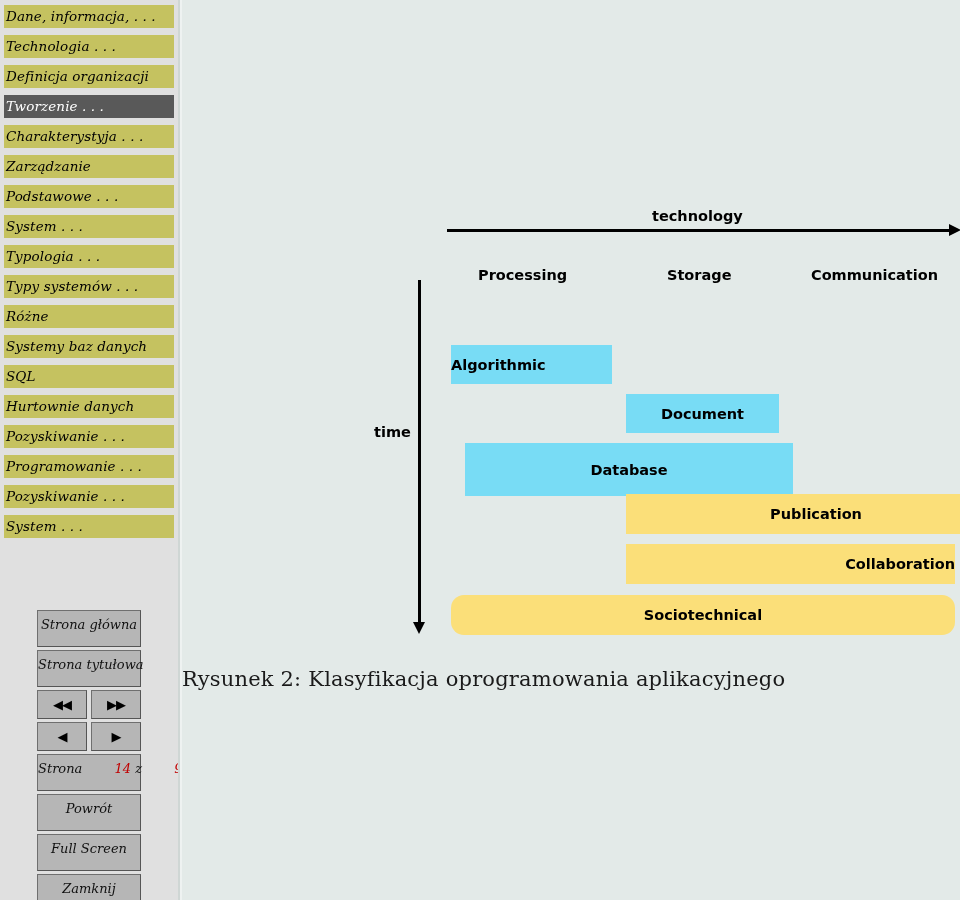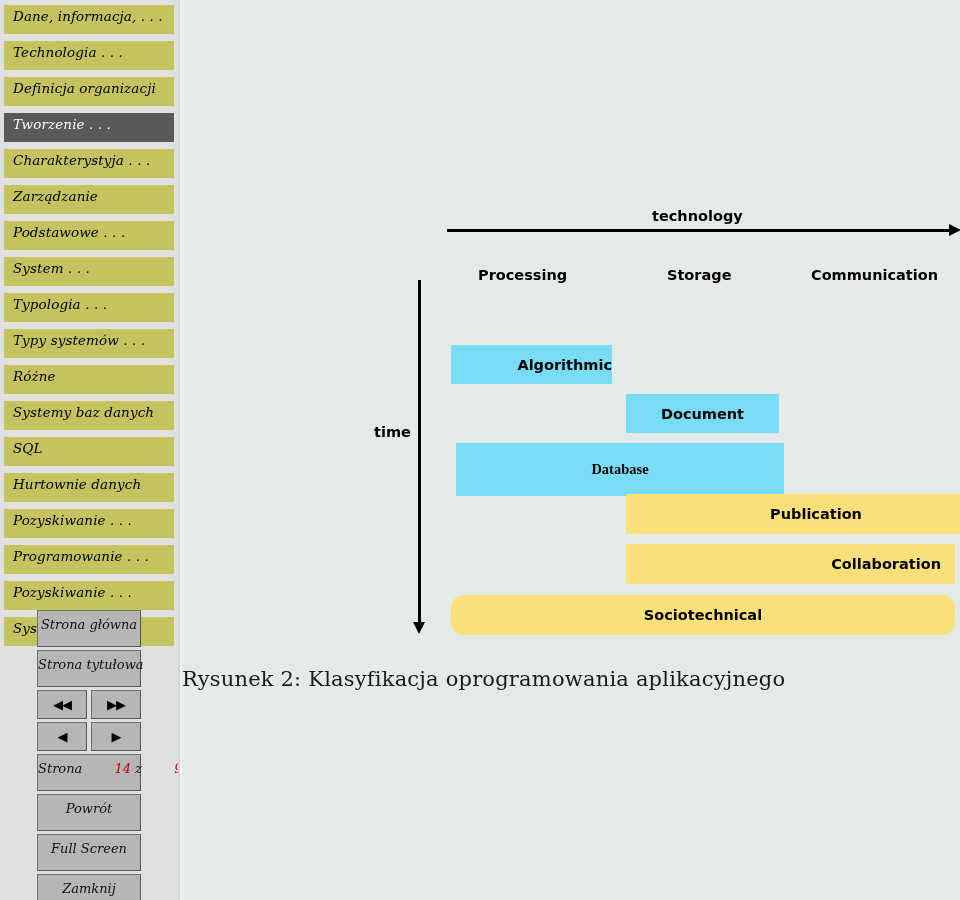--- a/index.html
+++ b/index.html
@@ -41,28 +41,28 @@
 
   .nav-list {
     position: absolute;
     left: 0; top: 5px;
     width: 178px;
   }
   .nav-item {
     display: block;
     box-sizing: border-box;
     margin: 0 4px 7px 4px;
-    height: 29px;
+    height: 23px;
     line-height: 23px;
     background: #c5c260;
     color: #000000;
     font-family: "DejaVu Serif", serif;
     font-style: italic;
     font-size: 13.5px;
-    padding-left: 9px;
+    padding-left: 2px;
     letter-spacing: 0.1px;
     white-space: nowrap;
     overflow: hidden;
     cursor: pointer;
   }
   .nav-item.selected {
     background: #595959;
     color: #ffffff;
   }
 
@@ -267,33 +267,33 @@
 
   <div class="tech-col" id="tech-col-0">Processing</div>
   <div class="tech-col" id="tech-col-1">Storage</div>
   <div class="tech-col" id="tech-col-2">Communication</div>
 
   <div id="time-axis"></div>
   <div id="time-arrowhead"></div>
   <div id="time-label">time</div>
 
   <div id="bars-layer">
-      <div class="bar" style="left: 269px; top: 345px; width: 161px; height: 39px; background: rgb(120, 220, 245); justify-content: flex-end;">
+      <div class="bar" style="left: 269px; top: 345px; width: 161px; height: 39px; background: rgb(120, 220, 245); justify-content: flex-start;">
         <span>Algorithmic</span>
       </div>
       <div class="bar" style="left: 444px; top: 394px; width: 153px; height: 39px; background: rgb(120, 220, 245); justify-content: center;">
         <span>Document</span>
       </div>
-      <div class="bar" style="left: 274px; top: 443px; width: 328px; height: 53px; background: rgb(120, 220, 245); justify-content: center; font-family: Liberation Serif, serif;">
+      <div class="bar" style="left: 283px; top: 443px; width: 328px; height: 53px; background: rgb(120, 220, 245); justify-content: center;">
         <span>Database</span>
       </div>
       <div class="bar" style="left: 444px; top: 494px; width: 380px; height: 40px; background: rgb(251, 223, 121); justify-content: center;">
         <span>Publication</span>
       </div>
-      <div class="bar" style="left: 444px; top: 544px; width: 329px; height: 40px; background: rgb(251, 223, 121); justify-content: flex-end; padding-right: 14px;">
+      <div class="bar" style="left: 444px; top: 544px; width: 329px; height: 40px; background: rgb(251, 223, 121); justify-content: flex-end; ">
         <span>Collaboration</span>
       </div>
       <div class="bar" style="left: 269px; top: 595px; width: 504px; height: 40px; background: rgb(251, 223, 121); justify-content: center; border-radius: 13px;">
         <span>Sociotechnical</span>
       </div>
     </div>
 
   <div id="caption">Rysunek 2: Klasyfikacja oprogramowania aplikacyjnego</div>
 </div>
 

